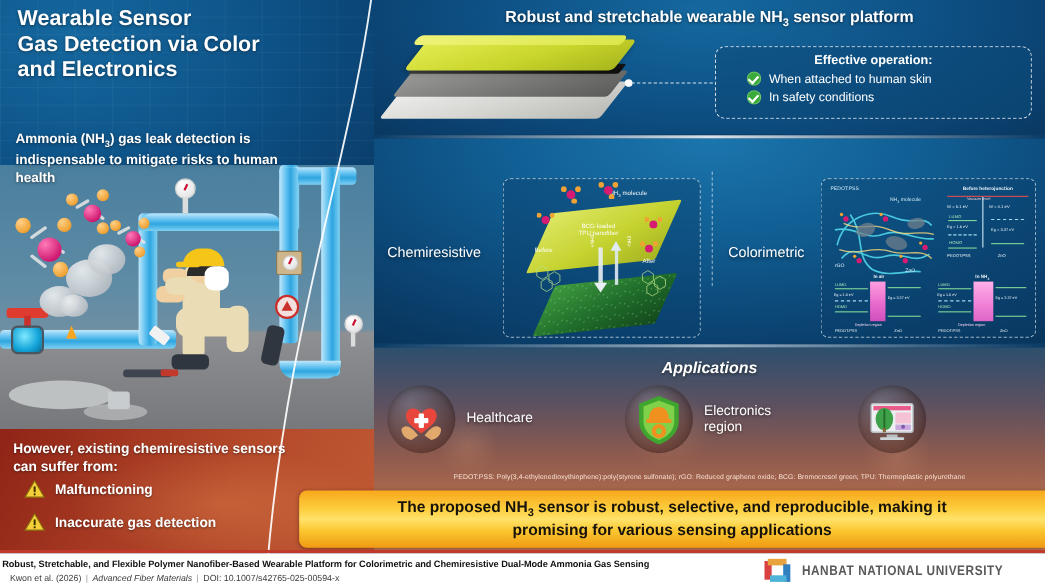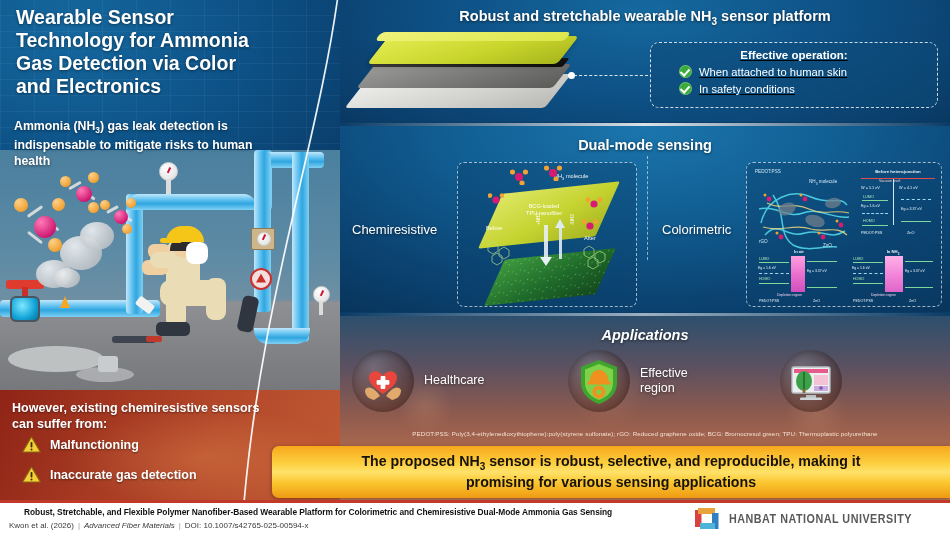--- a/index.html
+++ b/index.html
@@ -133,21 +133,20 @@
   .layer { position:absolute; }
 
   
   .conn-dot { position:absolute; width:7px; height:7px; border-radius:50%; background:#fff; }
   .conn-line { position:absolute; height:0; border-top:1.5px dashed rgba(255,255,255,.85); }
 
   .effbox {
     position:absolute; left:310px; top:42px; width:288px; height:66px;
     border:1.5px dashed rgba(255,255,255,.8); border-radius:9px;
     background:rgba(12,74,120,.55);
-    text-decoration:underline;
   }
   .eff-title { text-align:center; color:#fff; font-size:11.5px; font-weight:bold; margin-top:6px; }
   .eff-item { display:flex; align-items:center; gap:7px; color:#fff; font-size:11.2px; margin:4px 0 0 28px; }
   .chk { width:13px; height:13px; border-radius:50%; background:#3aab3a; position:relative; flex:0 0 13px;
          box-shadow:0 0 0 1px rgba(255,255,255,.25) inset; }
   .chk:after { content:''; position:absolute; left:3.2px; top:2.4px; width:4px; height:7px;
     border:solid #fff; border-width:0 2px 2px 0; transform:rotate(42deg); }
 
   
   .dash-panel { position:absolute; border:1.4px dashed rgba(255,255,255,.62); border-radius:7px;
@@ -177,21 +176,21 @@
   }
   .conclusion-text {
     color:#17120a; font-size:14.2px; font-weight:bold; text-align:center; line-height:1.32;
     padding:0 14px;
   }
   .conclusion-text sub { font-size:10px; }
   .red-rule { position:absolute; left:0; top:500px; width:950px; height:3px; background:#c0392b; }
 
   
   .footer { position:absolute; left:0; top:503px; width:950px; height:31px; background:#fff; }
-  .foot-title { position:absolute; left:24px; top:4px; font-size:8.4px; font-weight:bold; color:#111; letter-spacing:-.05px; }
+  .foot-title { position:absolute; left:2px; top:4px; font-size:8.4px; font-weight:bold; color:#111; letter-spacing:-.05px; }
   .foot-meta { position:absolute; left:9px; top:18px; font-size:8px; color:#3a3a3a; }
   .foot-meta .it { font-style:italic; }
   .foot-meta .sep { color:#9a9a9a; padding:0 4px; }
   .logo-wrap { position:absolute; right:8px; top:4px; display:flex; align-items:center; gap:9px; }
   .logo-mark { width:26px; height:23px; position:relative; }
   .logo-text { font-size:12.5px; font-weight:bold; color:#58595b; letter-spacing:.6px;
                font-family:"Liberation Sans Narrow","Liberation Sans",sans-serif; transform:scaleX(.86); transform-origin:left center; }
 </style>
 </head>
 <body>
@@ -278,21 +277,20 @@
       <div class="worker-part suit" style="left:206px;top:128px;width:20px;height:42px;border-radius:8px;"></div>
       <div class="worker-part boot" style="left:156px;top:172px;width:34px;height:14px;border-radius:5px;"></div>
       <div class="worker-part boot" style="left:240px;top:146px;width:16px;height:36px;border-radius:5px;transform:rotate(12deg);"></div>
       <div class="worker-part" style="left:112px;top:186px;width:44px;height:7px;background:#3d4450;border-radius:3px;"></div>
       <div class="worker-part" style="left:146px;top:186px;width:16px;height:6px;background:#c0392b;border-radius:2px;"></div>
       <div class="worker-part" style="left:98px;top:206px;width:20px;height:16px;background:#c8ccce;border-radius:3px;"></div>
     </div>
 
     <div class="left-title">
       <div>Wearable Sensor</div>
-      <div>Technology for Ammonia</div>
       <div>Gas Detection via Color</div>
       <div>and Electronics</div>
     </div>
 
     <div class="left-sub"><span>Ammonia (NH</span><sub>3</sub><span>) gas leak detection is indispensable to mitigate risks to human health</span></div>
 
     <div class="left-bottom">
       <div class="warn-head">However, existing chemiresistive sensors can suffer from:</div>
       <div class="warn-item" style="top:46px;">
         <span class="tri-warn">
@@ -345,21 +343,20 @@
       </div>
       <div class="eff-item">
         <span class="chk"></span>
         <span>In safety conditions</span>
       </div>
     </div>
 
     <div class="sec-divider" style="top:123px;"></div>
 
     <div class="sec-dual"></div>
-    <div class="sec-title" style="top:137px;">Dual-mode sensing</div>
 
     <div class="mode-label" style="left:12px;top:222px;">Chemiresistive</div>
 
     <div class="dash-panel" style="left:117px;top:162px;width:180px;height:145px;">
       <div style="position:absolute;left:32px;top:26px;width:118px;height:52px;background:linear-gradient(150deg,#e9ef63,#cfda2c 55%,#aeb91d 100%);transform:rotate(-6deg) skewX(-30deg);border-radius:2px;opacity:.95;"></div>
       <div style="position:absolute;left:36px;top:92px;width:112px;height:44px;background:linear-gradient(150deg,#3f9b3f,#1f6b2a 55%,#14491d 100%);transform:rotate(-6deg) skewX(-30deg);border-radius:2px;"></div>
       <div style="position:absolute;left:36px;top:92px;width:112px;height:44px;transform:rotate(-6deg) skewX(-30deg);opacity:.5;background-image:radial-gradient(circle 1px at 20% 30%,#9f9 0,transparent 1px),radial-gradient(circle 1px at 60% 55%,#cfc 0,transparent 1px),radial-gradient(circle 1px at 80% 20%,#bfb 0,transparent 1px);background-size:12px 10px;"></div>
 
       <div style="position:absolute;left:86px;top:62px;width:4px;height:34px;background:#e8f0f5;opacity:.9;"></div>
       <div style="position:absolute;left:82px;top:94px;width:0;height:0;border-left:6px solid transparent;border-right:6px solid transparent;border-top:9px solid #e8f0f5;"></div>
@@ -544,21 +541,21 @@
         <svg width="62" height="62" viewBox="0 0 62 62" style="position:absolute;left:0;top:0;">
           <path d="M31 10 L 49 17 L 49 33 C 49 44, 40 51, 31 54 C 22 51, 13 44, 13 33 L 13 17 Z" fill="#3fa52e"></path>
           <path d="M31 14 L 45 19.5 L 45 33 C 45 42, 38 47.5, 31 50 C 24 47.5, 17 42, 17 33 L 17 19.5 Z" fill="#7fd14a"></path>
           <path d="M31 20 C 25 20, 22 25, 22 31 L 40 31 C 40 25, 37 20, 31 20 Z" fill="#f0901e"></path>
           <rect x="19.5" y="31" width="23" height="3.6" rx="1.4" fill="#f0901e"></rect>
           <circle cx="31" cy="42" r="6.5" fill="#f0901e"></circle>
           <circle cx="31" cy="42" r="2.6" fill="#7fd14a"></circle>
         </svg>
       </span>
       <span class="app-label">
-        <span>Effective</span><br><span>region</span>
+        <span>Electronics</span><br><span>region</span>
       </span>
     </div>
 
     <div class="app-item" style="left:440px;top:350px;">
       <span class="app-circle">
         <svg width="62" height="62" viewBox="0 0 62 62" style="position:absolute;left:0;top:0;">
           <rect x="12" y="17" width="38" height="26" rx="2" fill="#eceff1" stroke="#b9c0c4" stroke-width="1.3"></rect>
           <rect x="14" y="19" width="34" height="4" fill="#e85a8a"></rect>
           <rect x="34" y="25" width="14" height="10" fill="#f4c2d4"></rect>
           <rect x="34" y="36" width="14" height="5" fill="#c9a9e0"></rect>

